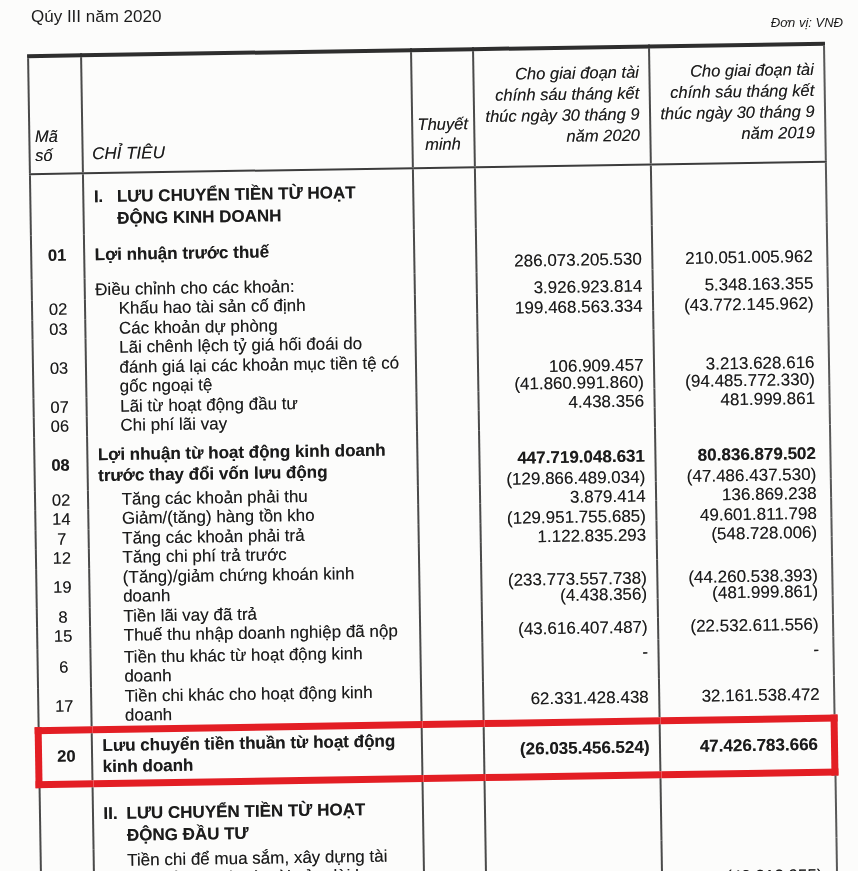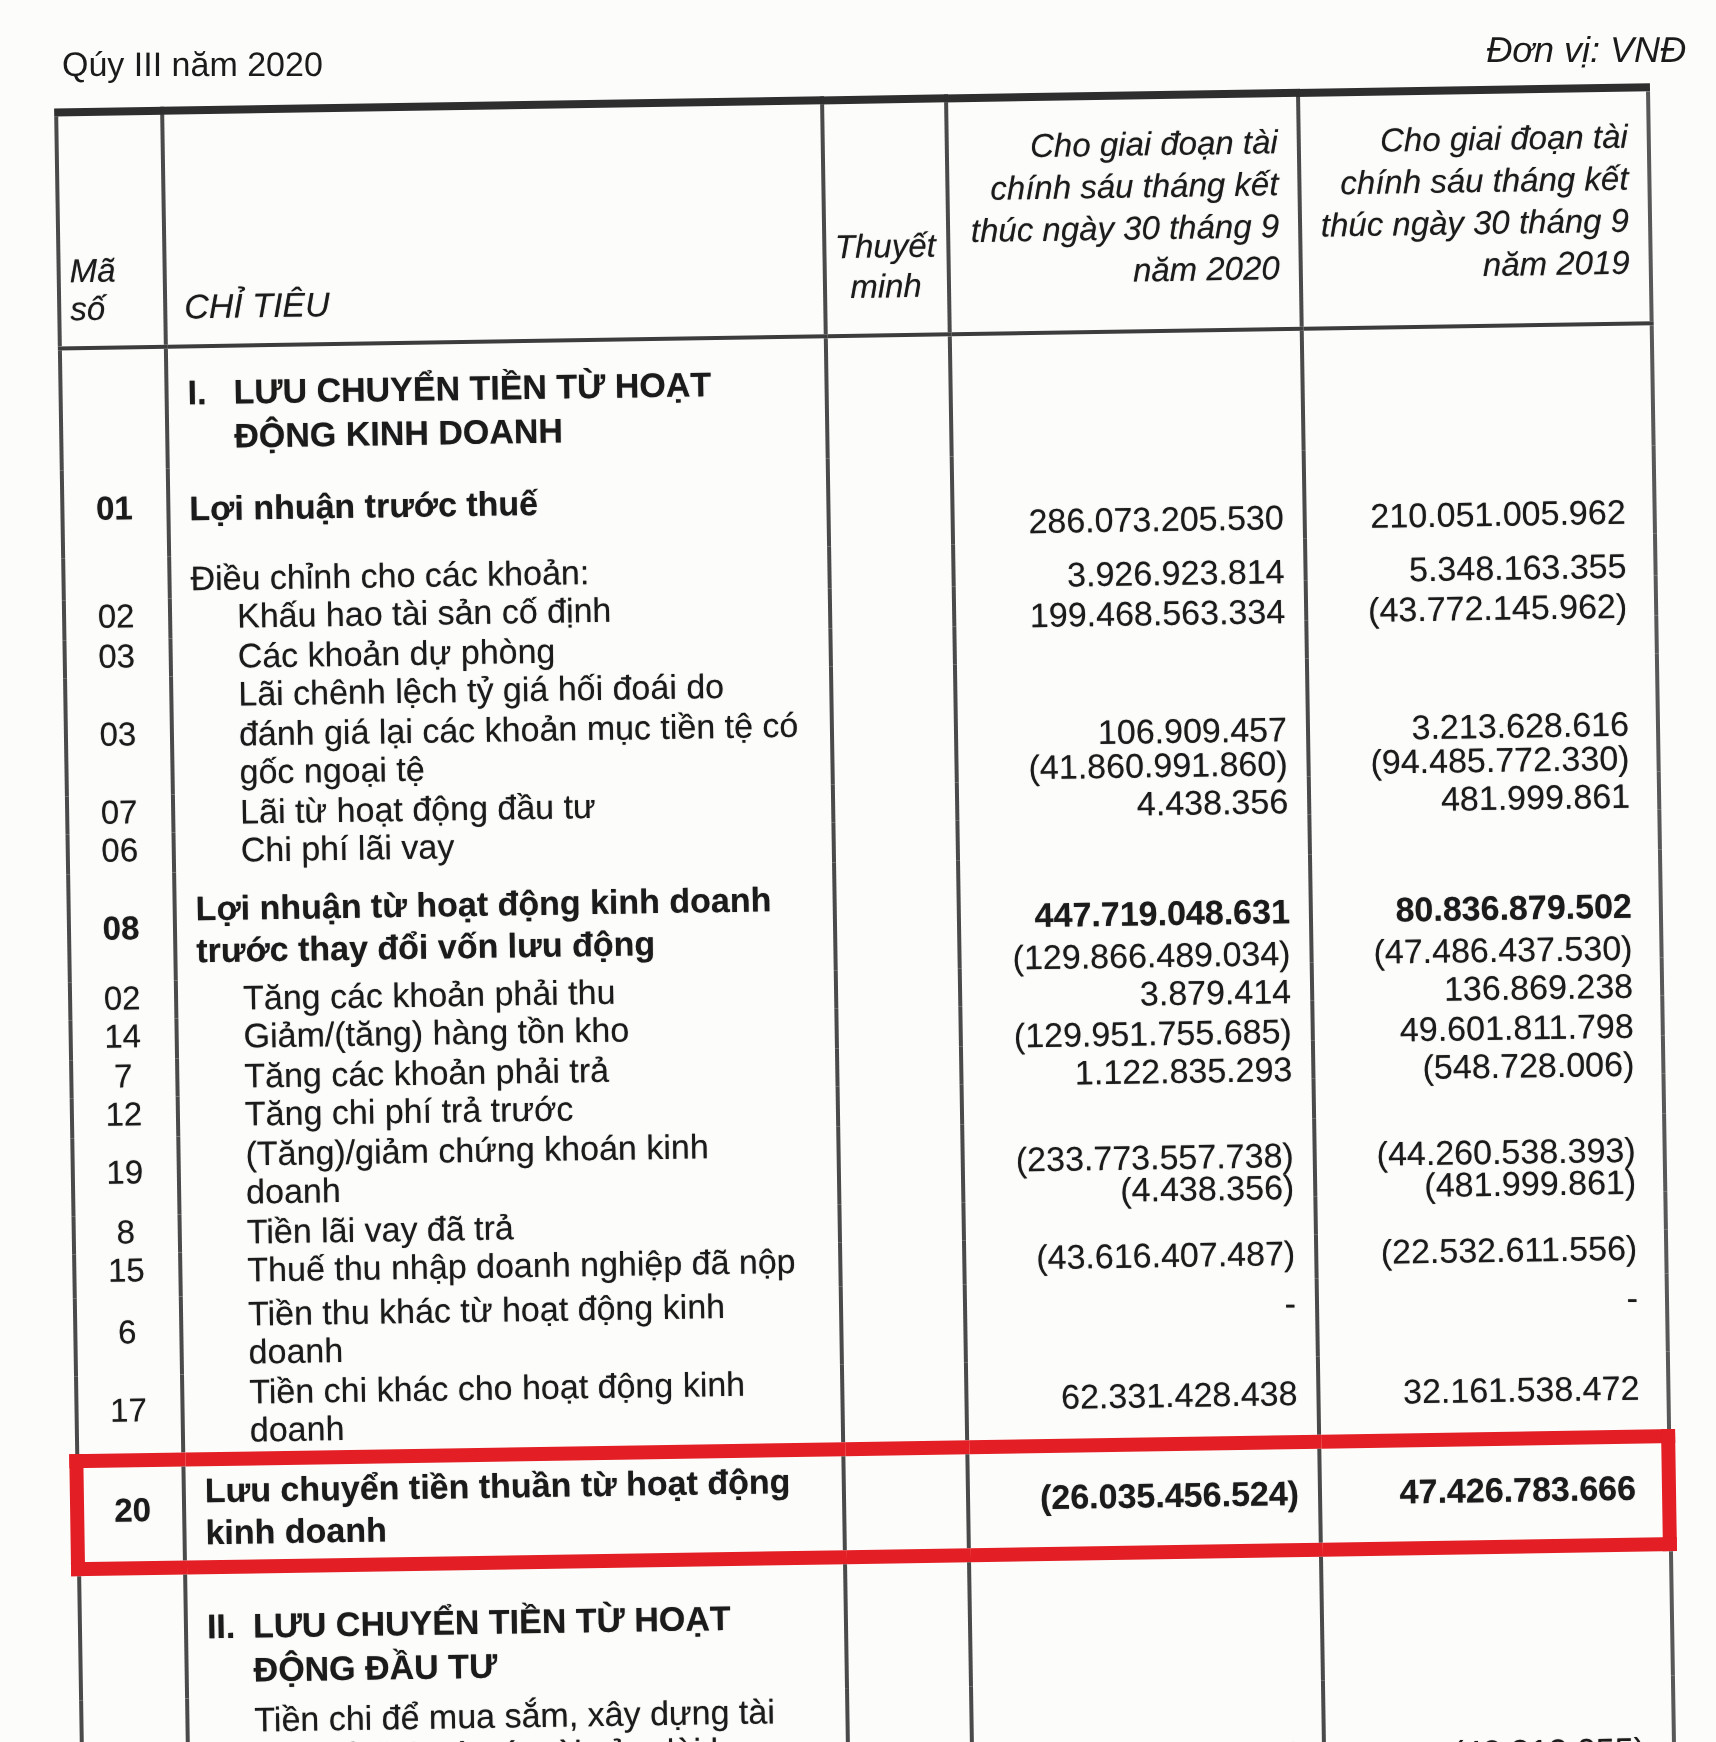--- a/index.html
+++ b/index.html
@@ -7,25 +7,24 @@
     position:relative;
     width:858px;height:871px;
     background:#fcfcfb;
     overflow:hidden;
     font-family:"Liberation Sans","DejaVu Sans",sans-serif;
     color:#1b1b1b;
   }
   .period-label{
     position:absolute;left:31px;top:7px;
     font-size:17px;
-    margin-top:16px;
   }
   .unit-label{
     position:absolute;right:15px;top:15px;
-    font-size:18px;font-style:italic;
+    font-size:13px;font-style:italic;
   }
   .table-wrap{
     position:absolute;left:24px;top:48px;width:796px;
     transform:rotate(-0.9deg);
     transform-origin:50% 0;
     text-shadow:0 0 .5px rgba(25,25,25,.55);
   }
   table{
     width:100%;
     border-collapse:collapse;

